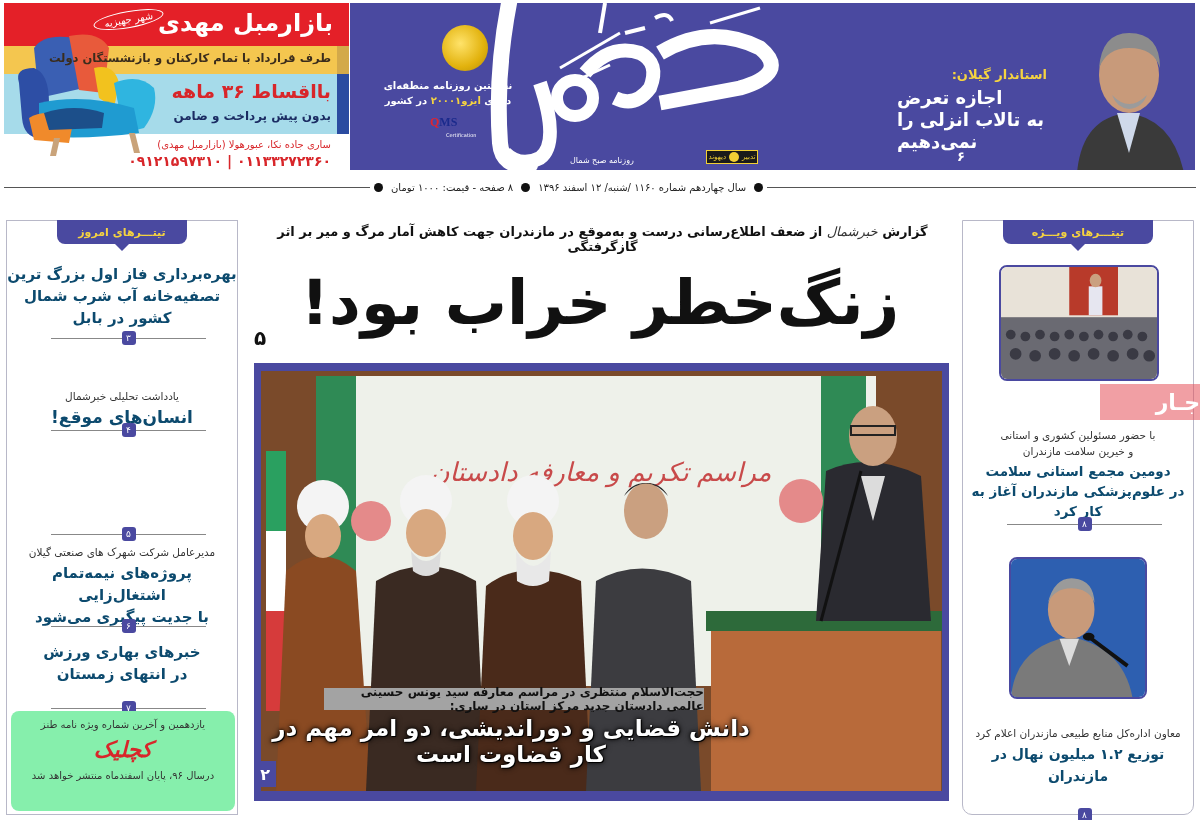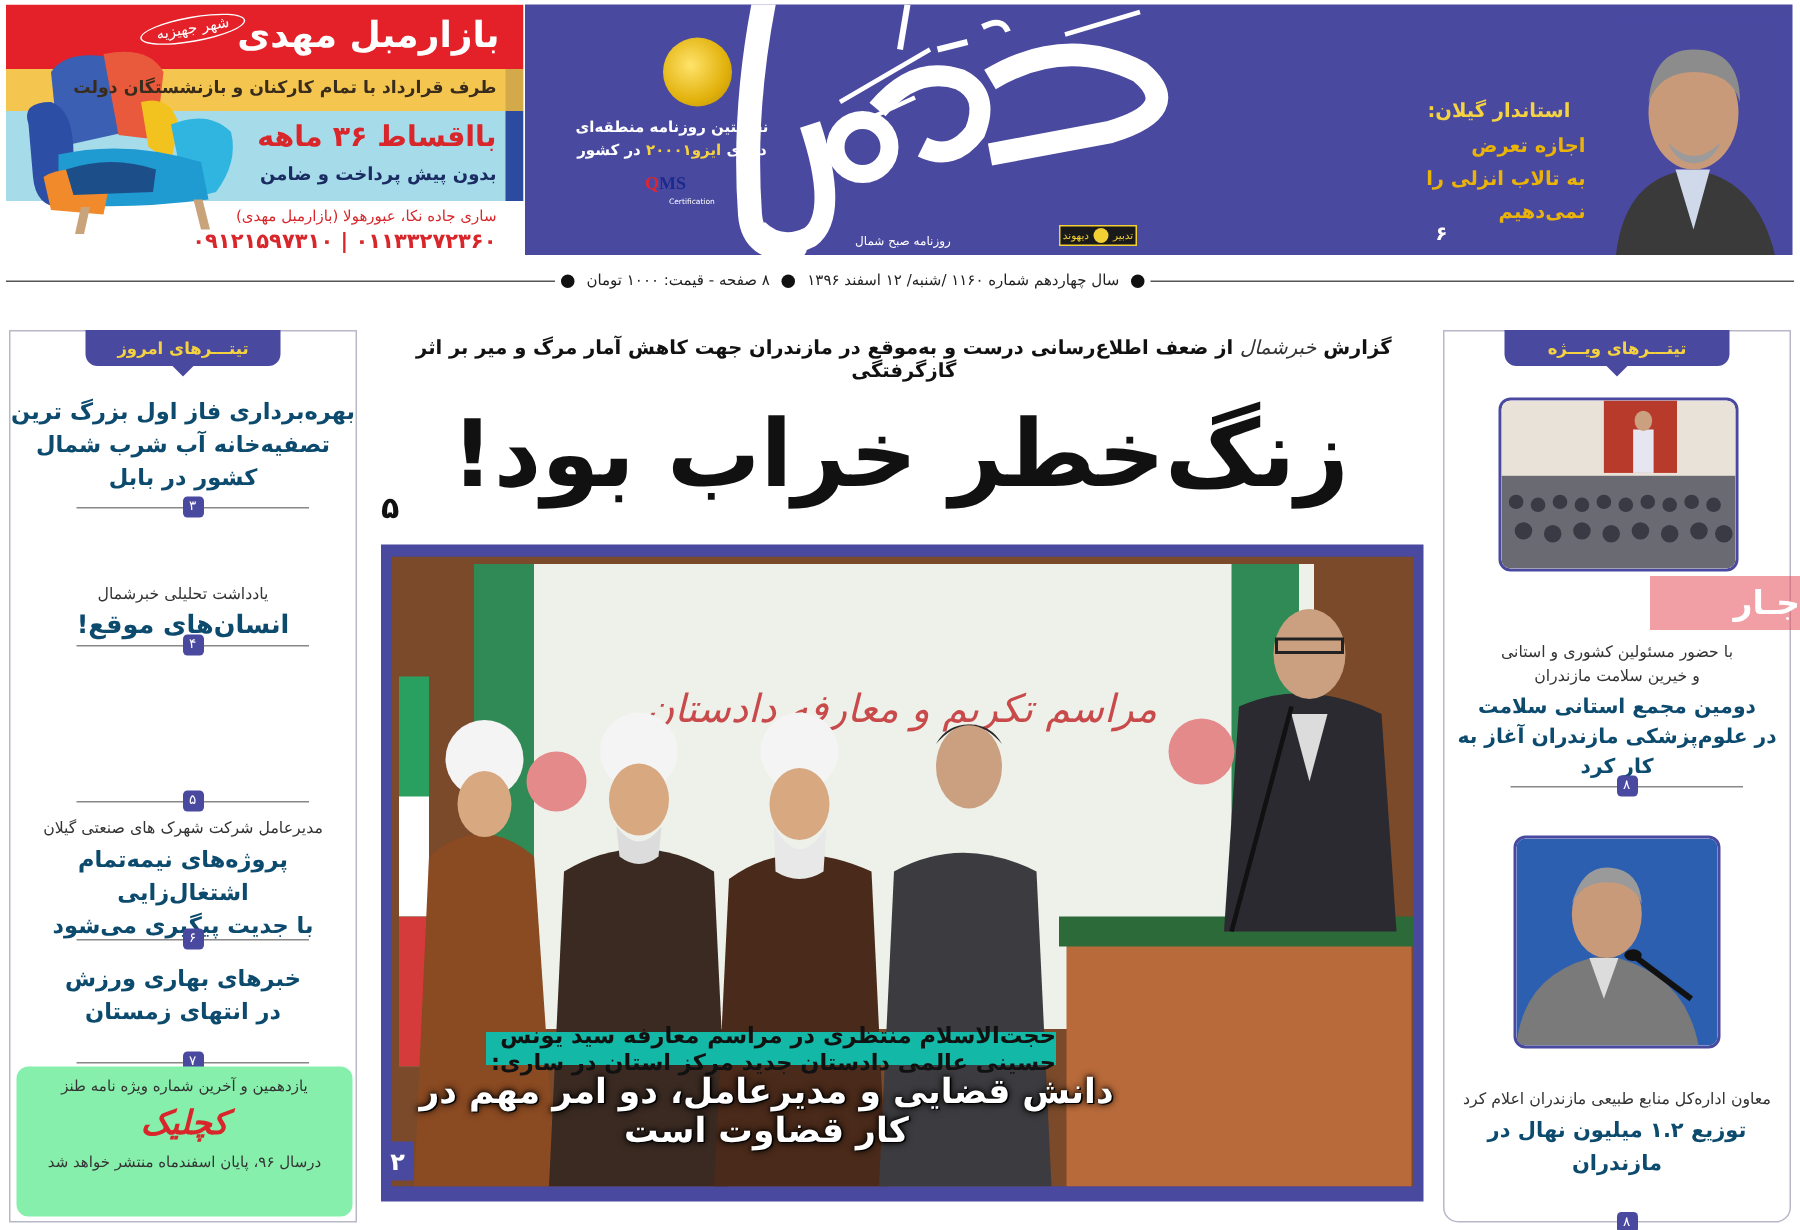--- a/index.html
+++ b/index.html
@@ -31,21 +31,21 @@
   .qms { position: absolute; left: 80px; top: 112px; font-size: 12px; font-weight: bold; font-family: "Liberation Serif", serif; color: #e02530; direction: ltr; }
   .qms .ms { color: #1b2a8c; }
   .qms-sub { position: absolute; left: 96px; top: 129px; font-size: 5px; color: #fff; direction: ltr; }
   .daily-sub { position: absolute; left: 220px; top: 153px; font-size: 8px; color: #fff; }
   .sponsor { position: absolute; left: 356px; top: 147px; width: 52px; height: 14px; background: #1a1a1a; border: 1px solid #f2d034; display: flex; align-items: center; justify-content: space-around; font-size: 7px; color: #f2d034; direction: rtl; }
   .sponsor .sun { width: 10px; height: 10px; border-radius: 50%; background: #f2d034; }
 
   .hero-box { position: absolute; right: 0; top: 0; width: 305px; height: 170px; }
   .hero-photo { position: absolute; right: 8px; top: 10px; width: 115px; height: 160px; }
   .hero-kicker { position: absolute; right: 148px; top: 64px; font-size: 13px; font-weight: bold; color: #f5d340; }
-  .hero-h1 { position: absolute; right: 138px; top: 84px; font-size: 13px; font-weight: bold; color: #eab308; text-align: right; width: 160px; line-height: 22px; }
+  .hero-h1 { position: absolute; right: 138px; top: 84px; font-size: 18px; font-weight: bold; color: #ffffff; text-align: left; width: 160px; line-height: 22px; }
   .hero-page { position: absolute; right: 230px; top: 146px; font-size: 13px; font-weight: bold; color: #fff; }
 
   
   .datebar { position: absolute; left: 0; top: 176px; width: 1200px; height: 22px; }
   .datebar .line { position: absolute; left: 4px; right: 4px; top: 11px; height: 1px; background: #555; }
   .date-inner { position: absolute; left: 370px; top: 4px; height: 14px; display: flex; align-items: center; gap: 8px; background: #fff; padding: 0 4px; font-size: 10px; color: #222; }
   .dot { width: 9px; height: 9px; border-radius: 50%; background: #111; display: inline-block; }
 
   
   .col-border { position: absolute; border: 1px solid #b8b8c8; }
@@ -70,21 +70,21 @@
   .humor-foot { font-size: 10px; color: #333; margin-top: 8px; }
 
   
   .center-kicker { position: absolute; left: 255px; top: 224px; width: 695px; text-align: center; font-size: 13px; font-weight: bold; color: #111; }
   .center-kicker .brand { font-family: "DejaVu Serif", serif; font-weight: normal; font-style: italic; color: #333; }
   .main-headline { position: absolute; left: 300px; top: 258px; width: 600px; text-align: center; font-size: 62px; font-weight: bold; color: #111; line-height: 90px; letter-spacing: -1px; }
   .page-5 { position: absolute; left: 254px; top: 326px; font-size: 20px; font-weight: bold; color: #111; }
 
   .photo-frame { position: absolute; left: 254px; top: 363px; width: 695px; height: 438px; background: #4a49a0; }
   .photo { position: absolute; left: 7px; top: 8px; width: 681px; height: 420px; overflow: hidden; }
-  .photo-caption-k { position: absolute; left: 70px; top: 325px; width: 380px; height: 22px; background: #14b8a6; font-size: 15px; font-weight: bold; color: #111; display: flex; align-items: center; justify-content: center; }
+  .photo-caption-k { position: absolute; left: 70px; top: 325px; width: 380px; height: 22px; background: #a3a3a3; font-size: 12px; font-weight: bold; color: #111; display: flex; align-items: center; justify-content: center; }
   .photo-caption { position: absolute; left: 12px; top: 352px; width: 490px; text-align: center; font-size: 23px; font-weight: bold; color: #fff; text-shadow: 0 0 3px #000, 0 0 6px #000, 1px 1px 0 #000; }
   .page-2 { position: absolute; left: 0; top: 398px; width: 22px; height: 26px; background: #4a49a0; color: #fff; font-size: 16px; font-weight: bold; display: flex; align-items: center; justify-content: center; }
 
   .thumb { position: absolute; border: 2px solid #4a49a0; border-radius: 8px; overflow: hidden; }
   .watermark { position: absolute; left: 1100px; top: 384px; width: 100px; height: 36px; background: rgba(230,80,90,0.55); color: #fff; font-size: 22px; font-weight: bold; display: flex; align-items: center; justify-content: flex-start; padding-left: 20px; }
 </style>
 </head>
 <body>
 
 <div class="masthead">
@@ -258,21 +258,21 @@
     <path d="M363 125 Q385 100 407 125 Q400 112 385 112 Q370 112 363 125 Z" fill="#2a2a2a"></path>
     <rect x="450" y="250" width="230" height="170" fill="#b86a3a"></rect>
     <rect x="445" y="240" width="236" height="20" fill="#2d6a3a"></rect>
     <path d="M555 250 L565 100 Q610 80 660 105 L670 250 Z" fill="#2a2a30"></path>
     <ellipse cx="612" cy="65" rx="24" ry="30" fill="#caa080"></ellipse>
     <rect x="590" y="55" width="44" height="9" fill="none" stroke="#222" stroke-width="2"></rect>
     <path d="M600 105 L612 150 L624 105 Z" fill="#dcdcdc"></path>
     <line x1="560" y1="250" x2="600" y2="100" stroke="#111" stroke-width="3"></line>
   </svg>
   <div class="photo-caption-k">حجت‌الاسلام منتظری در مراسم معارفه سید یونس حسینی عالمی دادستان جدید مرکز استان در ساری:</div>
-  <div class="photo-caption">دانش قضایی و مدیرعامل، دو امر مهم در کار قضاوت است</div>
+  <div class="photo-caption">دانش قضایی و دوراندیشی، دو امر مهم در کار قضاوت است</div>
   <div class="page-2">۲</div>
 </div>
 
 <div class="col-border right-col">
   <div class="tab-label">تیتـــرهای ویـــژه</div>
 
   <svg class="thumb" style="left:36px; top:44px; width:160px; height:116px;" viewBox="0 0 160 116" preserveAspectRatio="none">
     <rect x="0" y="0" width="160" height="116" fill="#e8e2d8"></rect>
     <rect x="70" y="0" width="50" height="50" fill="#b83a2a"></rect>
     <rect x="90" y="20" width="14" height="30" fill="#e6e6f0"></rect>

